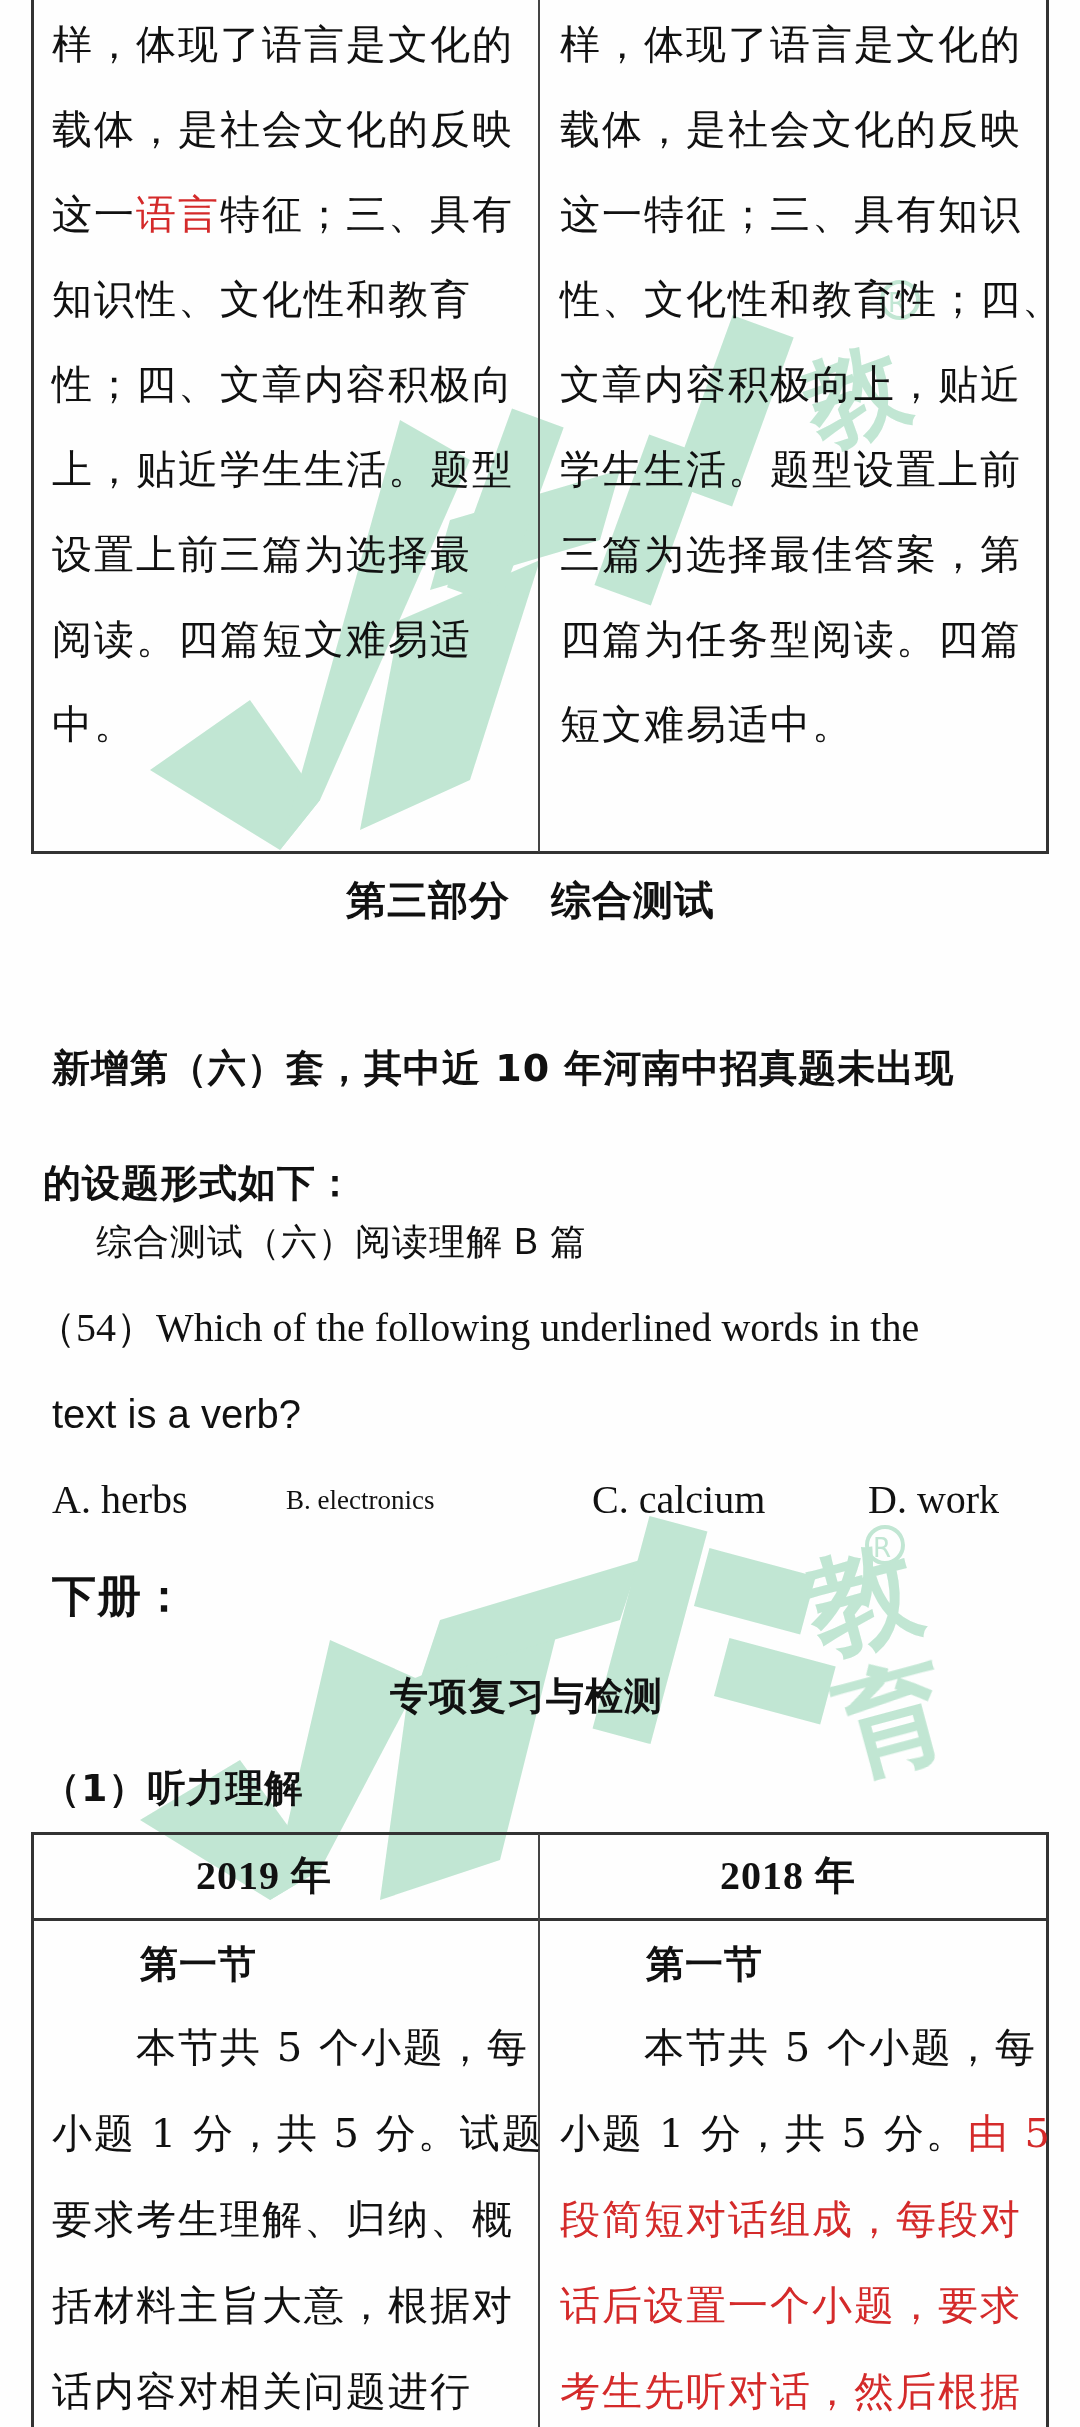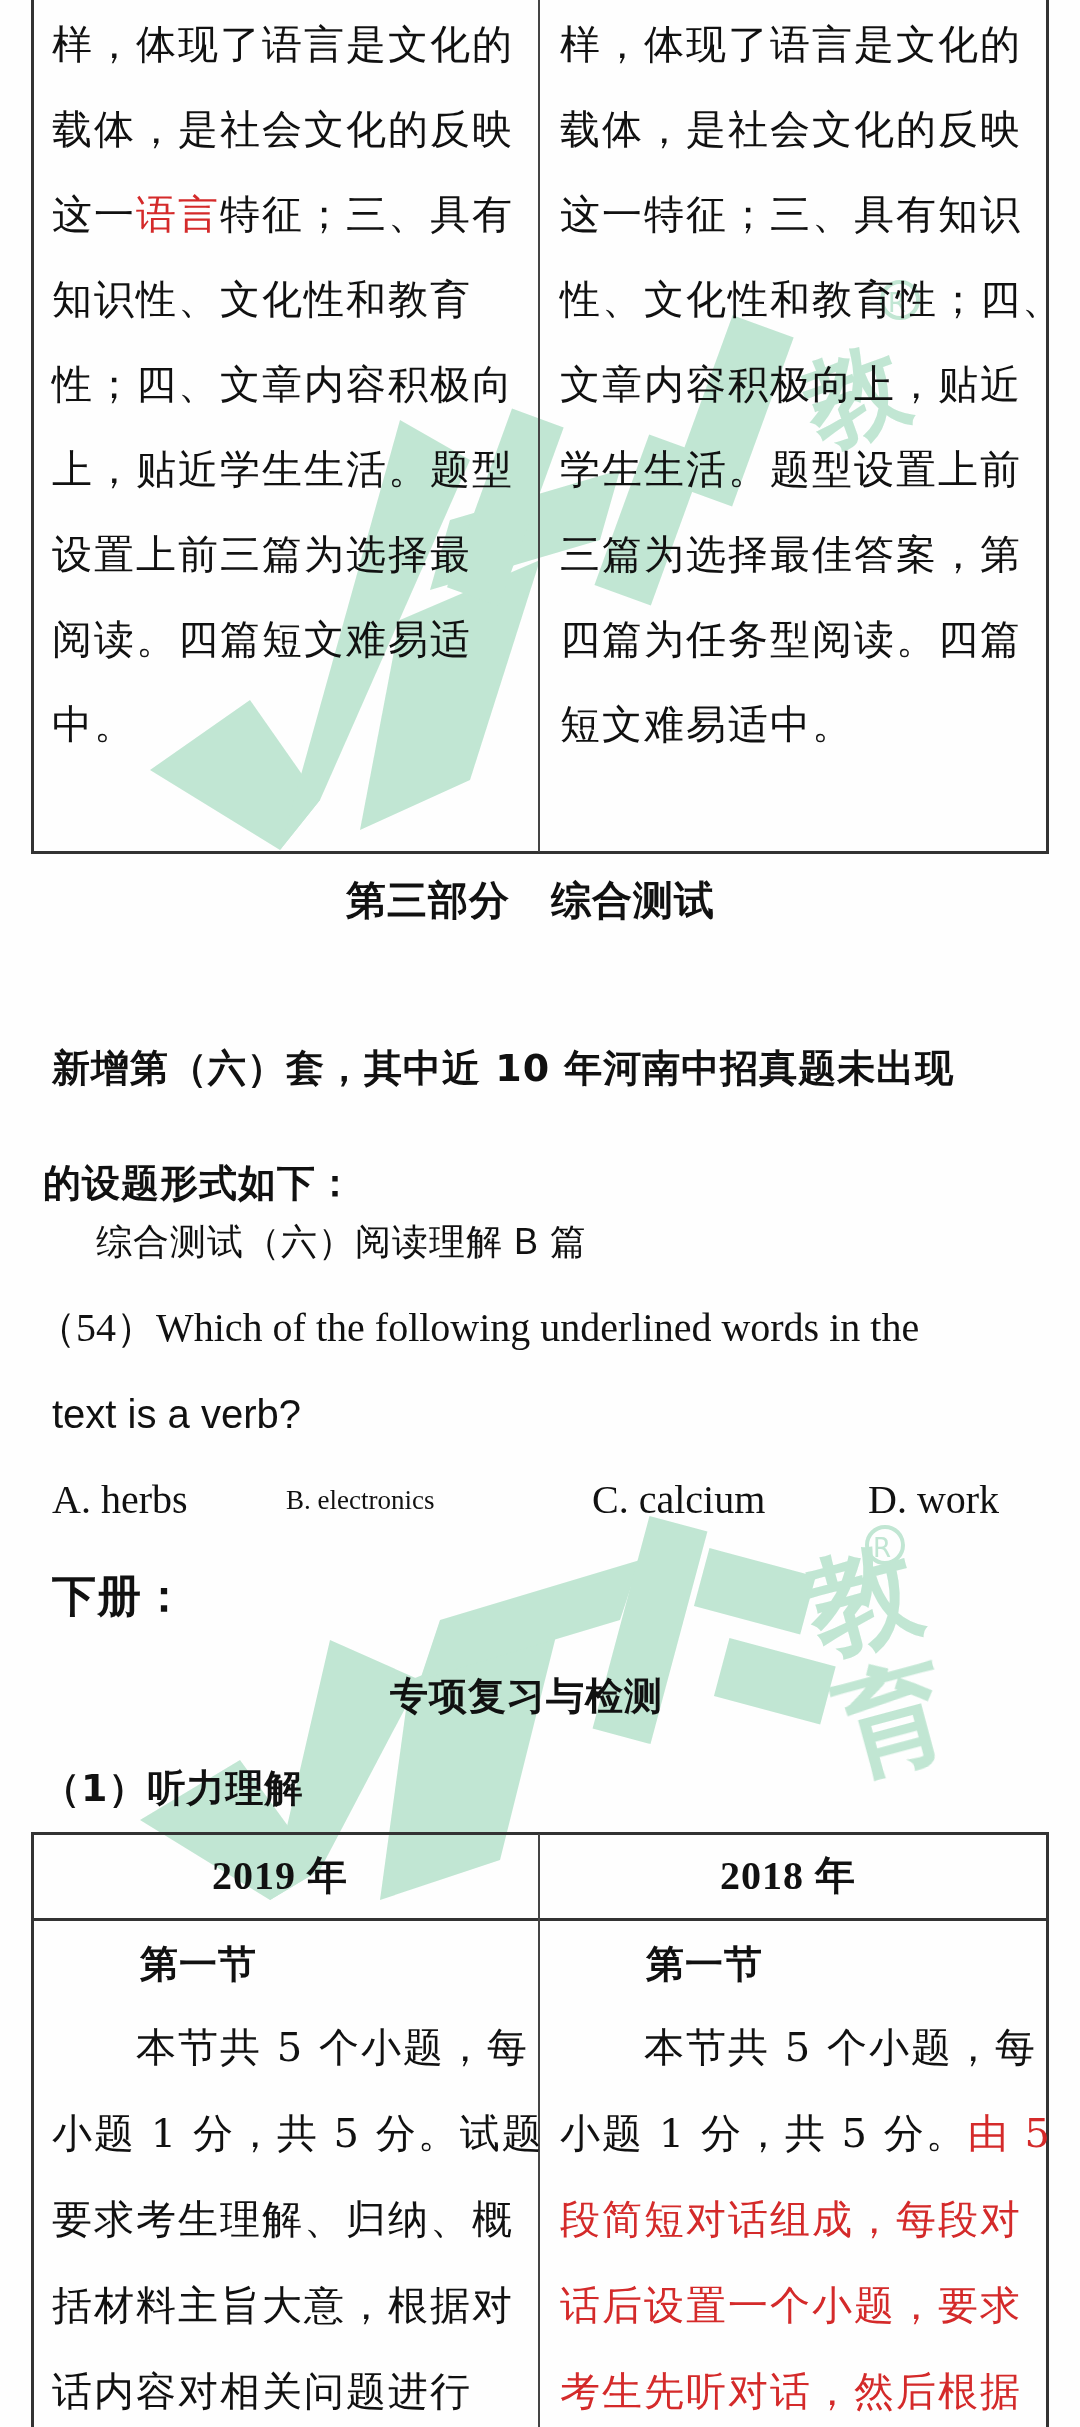--- a/index.html
+++ b/index.html
@@ -142,21 +142,21 @@
   <div class="line bold" style="left:52px; top:1572px; font-family:'DejaVu Sans', sans-serif; font-size:44px; font-weight:bold;">下册：</div>
 
   <div class="line bold" style="left:390px; top:1672px; font-family:'DejaVu Sans', sans-serif; font-size:38px; font-weight:bold;">专项复习与检测</div>
 
   <div class="line bold" style="left:42px; top:1764px; font-family:'DejaVu Sans', sans-serif; font-size:38px; font-weight:bold;">（1）听力理解</div>
 
   <div class="tbl-border" style="left:31px; top:1832px; width:1018px; height:620px;"></div>
   <div class="hline" style="left:31px; top:1918px; width:1018px;"></div>
   <div class="vline" style="left:538px; top:1834px; height:600px;"></div>
 
-  <div class="line bold" style="left:212px; top:1852px; font-family:'Liberation Serif', serif; font-size:40px; font-weight:bold;">2019 年</div>
+  <div class="line bold" style="left:196px; top:1852px; font-family:'Liberation Serif', serif; font-size:40px; font-weight:bold;">2019 年</div>
   <div class="line bold" style="left:720px; top:1852px; font-family:'Liberation Serif', serif; font-size:40px; font-weight:bold;">2018 年</div>
 
   <div class="line bold" style="left:140px; top:1940px; font-family:'DejaVu Sans', sans-serif; font-size:38px; font-weight:bold;">第一节</div>
   <div class="line bold" style="left:646px; top:1940px; font-family:'DejaVu Sans', sans-serif; font-size:38px; font-weight:bold;">第一节</div>
 
   <div id="tl-left" style="position:absolute; left:52px; top:2004px; width:480px;">
       <div class="cell-text" style="position: relative; line-height: 86px;"><span>　　本节共 5 个小题，每</span></div>
       <div class="cell-text" style="position: relative; line-height: 86px;"><span>小题 1 分，共 5 分。试题</span></div>
       <div class="cell-text" style="position: relative; line-height: 86px;"><span>要求考生理解、归纳、概</span></div>
       <div class="cell-text" style="position: relative; line-height: 86px;"><span>括材料主旨大意，根据对</span></div>

